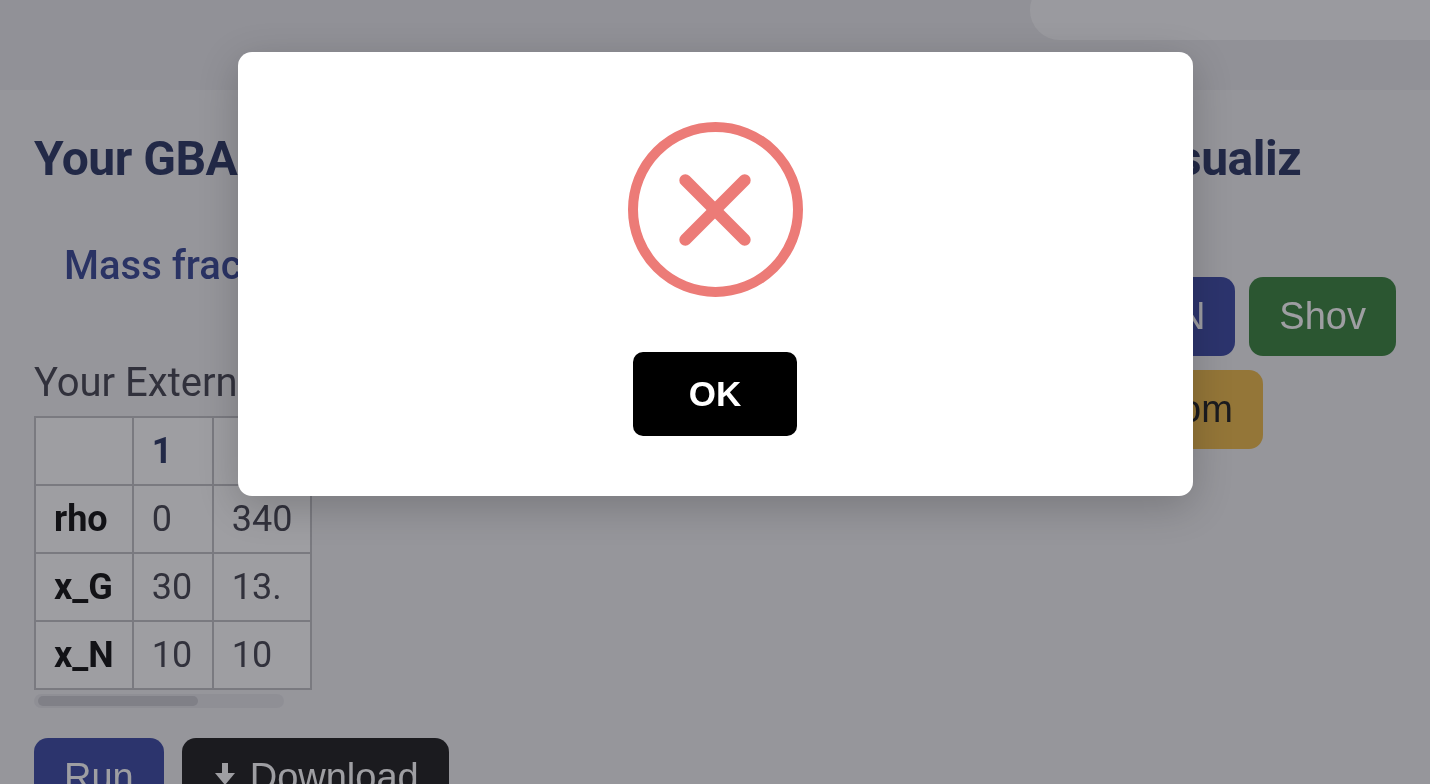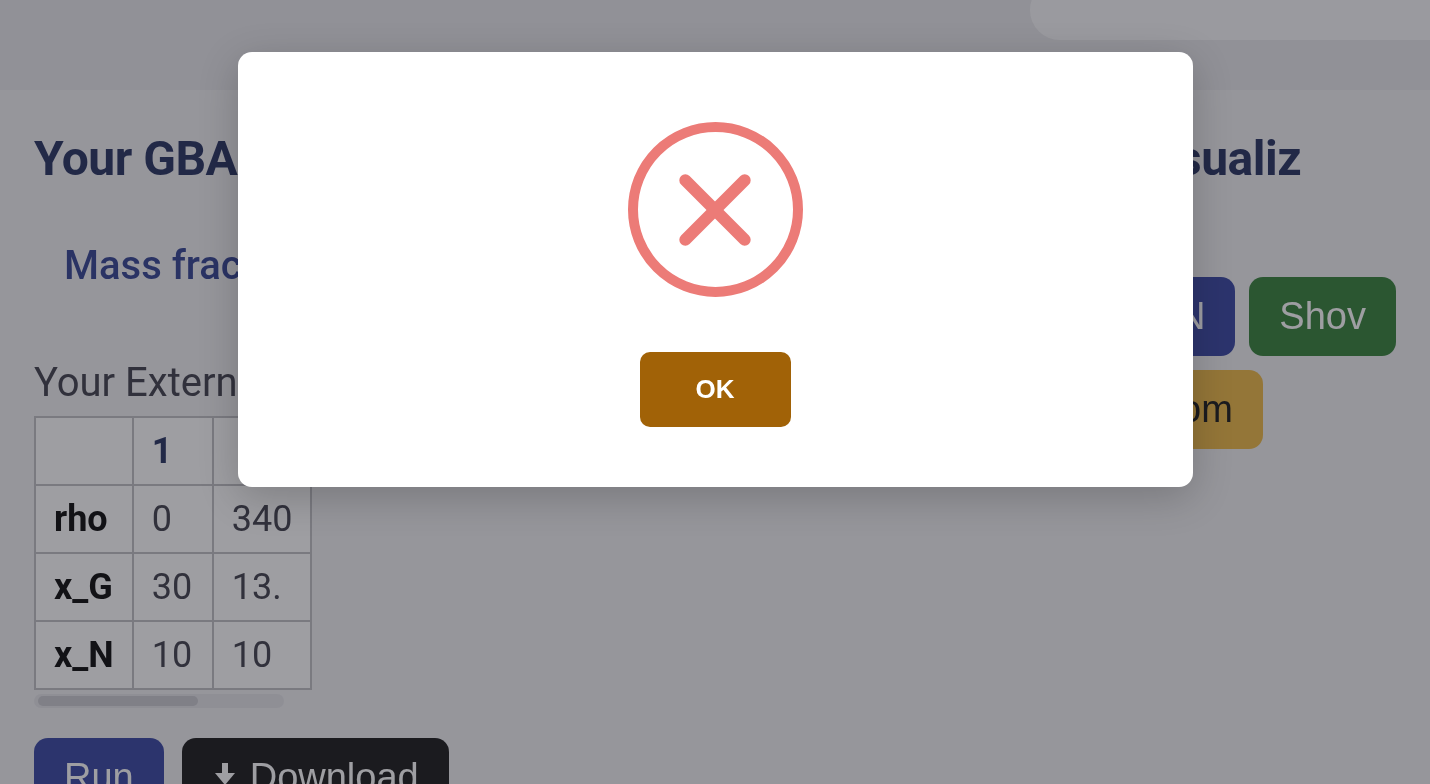--- a/index.html
+++ b/index.html
@@ -50,21 +50,21 @@
   
   .overlay { position: absolute; inset: 0; background: rgba(40,40,48,0.45); display: flex; align-items: flex-start; justify-content: center; }
   .modal { margin-top: 52px; width: 955px; background: #fff; border-radius: 14px; padding: 70px 50px 60px 50px; text-align: center; box-shadow: 0 10px 40px rgba(0,0,0,0.2); }
   .err-circle { width: 175px; height: 175px; border: 10px solid #ec7b77; border-radius: 50%; margin: 0 auto 55px auto; display: flex; align-items: center; justify-content: center; }
   .err-x { position: relative; width: 80px; height: 80px; }
   .err-x::before, .err-x::after { content: ""; position: absolute; left: 50%; top: 50%; width: 96px; height: 12px; background: #ec7b77; border-radius: 6px; transform-origin: center; }
   .err-x::before { transform: translate(-50%, -50%) rotate(45deg); }
   .err-x::after  { transform: translate(-50%, -50%) rotate(-45deg); }
   .modal-title { font-size: 70px; font-weight: 700; color: #555; margin-bottom: 40px; }
   .modal-msg { font-size: 36px; font-weight: 400; color: #7a7a80; line-height: 1.35; max-width: 860px; margin: 0 auto 60px auto; }
-  .modal-ok { display: inline-block; padding: 22px 56px; font-size: 26px; font-weight: 700; color: #fff; background: #a16207; border: none; border-radius: 10px; cursor: pointer; }
+  .modal-ok { display: inline-block; padding: 22px 56px; font-size: 35px; font-weight: 700; color: #fff; background: #000000; border: none; border-radius: 10px; cursor: pointer; }
 
   .dl-icon { display:inline-block; position:relative; width:26px; height:30px; }
   .dl-icon::before { content:""; position:absolute; left:50%; top:0; width:6px; height:18px; background:#fff; transform:translateX(-50%); }
   .dl-icon::after { content:""; position:absolute; left:50%; top:10px; width:0; height:0; border-left:10px solid transparent; border-right:10px solid transparent; border-top:12px solid #fff; transform:translateX(-50%); }
 </style>
 </head>
 <body>
 
 <div class="top-strip">
   <div class="search-pill"></div>

